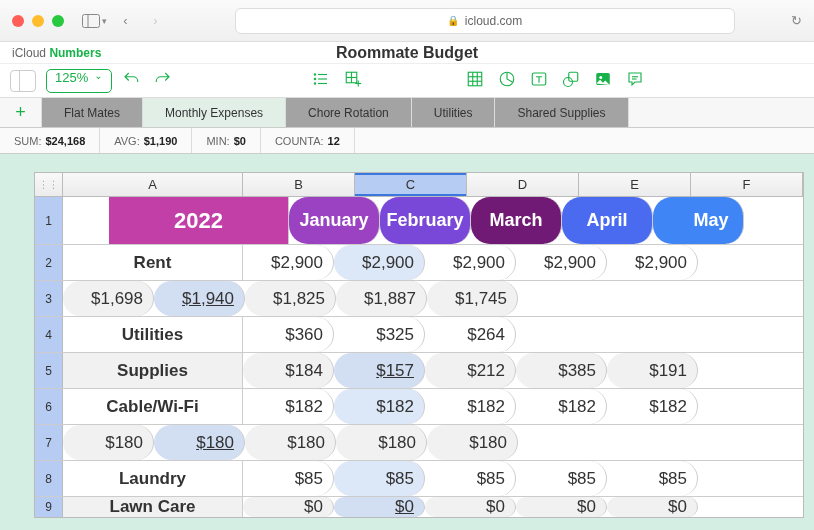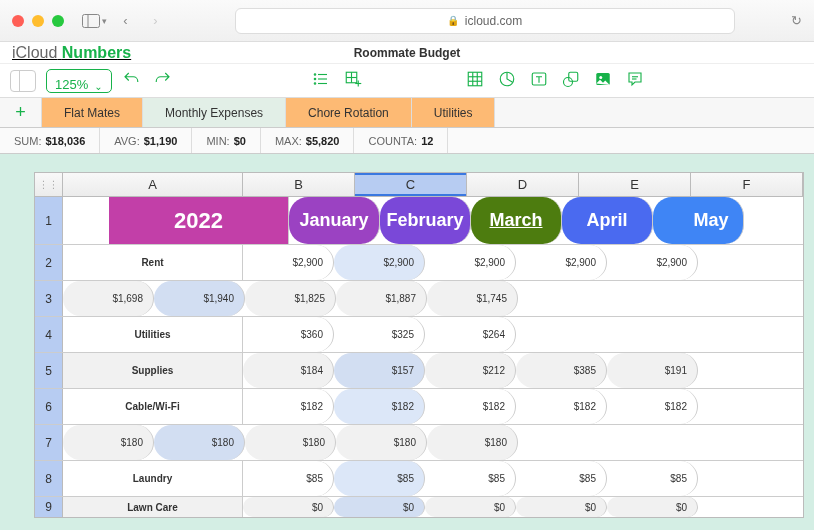--- a/index.html
+++ b/index.html
@@ -12,68 +12,68 @@
 .tl.r { background: #ff5f56; } .tl.y { background: #ffbd2e; } .tl.g { background: #27c93f; }
 .chrome-btn { width: 22px; height: 20px; display: flex; align-items: center; justify-content: center; color: #888; font-size: 13px; }
 .chrome-btn.group { width: auto; gap: 2px; }
 .addr { flex: 1; height: 26px; background: #fff; border: 1px solid #ddd; border-radius: 6px; display: flex; align-items: center; justify-content: center; font-size: 12px; color: #666; margin: 0 40px 0 60px; position: relative; }
 .addr .lock { margin-right: 5px; font-size: 10px; }
 .shield { position: absolute; left: 330px; color: #888; font-size: 14px; }
 .reload { color: #888; font-size: 13px; margin-left: 8px; }
 
 
 .app-title { height: 22px; display: flex; align-items: center; padding: 0 12px; border-bottom: 1px solid #eee; position: relative; }
-.app-brand { font-size: 16px; text-decoration: underline; }
+.app-brand { font-size: 12px; }
 .app-brand .ic { color: #666; } .app-brand .nm { color: #17b24a; font-weight: 600; }
-.doc-title { position: absolute; left: 50%; transform: translateX(-50%); font-size: 12px; font-weight: 600; color: #333; }
+.doc-title { position: absolute; left: 50%; transform: translateX(-50%); font-size: 16px; font-weight: 600; color: #333; }
 
 
 .toolbar { height: 34px; display: flex; align-items: center; padding: 0 10px; gap: 10px; border-bottom: 1px solid #ddd; }
 .sidebar-toggle { width: 26px; height: 22px; border: 1px solid #ccc; border-radius: 4px; display:flex; }
 .sidebar-toggle span { flex:1; border-right:1px solid #ccc; } .sidebar-toggle span:last-child{border:none;flex:2;}
-.zoom { height: 24px; border: 1px solid #17b24a; border-radius: 5px; padding: 0 8px; display: flex; align-items: flex-end; gap: 6px; color: #17b24a; font-size: 13px; }
+.zoom { height: 24px; border: 1px solid #17b24a; border-radius: 5px; padding: 0 8px; display: flex; align-items: flex-start; gap: 6px; color: #17b24a; font-size: 13px; }
 .zoom .chev { font-size: 10px; }
 .tb-group { display: flex; gap: 14px; }
 .tb-spacer { flex: 1; }
 .tb-icon svg { width: 18px; height: 18px; stroke: #17b24a; fill: none; stroke-width: 1.5; }
 .tb-icon.fill svg { fill: #17b24a; stroke: none; }
 
 
 .sheets { height: 30px; display: flex; border-bottom: 1px solid #ccc; background: #f7f7f7; }
 .sheet-add { width: 42px; display:flex; align-items:center; justify-content:center; color:#17b24a; font-size:18px; border-right:1px solid #ddd; }
-.sheet-tab { padding: 0 22px; display:flex; align-items:center; font-size:12px; color:#333; border-right:1px solid #ddd; background:#fdba74; }
+.sheet-tab { padding: 0 22px; display:flex; align-items:center; font-size:12px; color:#333; border-right:1px solid #ddd; background:#a3a3a3; }
 .sheet-tab.active { background: #e2efe7; }
 
 
 .stats { height: 26px; display:flex; align-items:center; border-bottom:1px solid #ccc; background:#fafafa; font-size:11px; }
 .stat { padding: 0 14px; border-right:1px solid #ddd; height:100%; display:flex; align-items:center; gap:4px; }
 .stat .lbl { color:#666; } .stat .val { font-weight:700; color:#222; }
 
 
 .sheet-area { background: #d4eee4; padding: 18px 0 0 34px; height: 376px; overflow:hidden; position:relative; }
 .grid { background:#fff; border:1px solid #bbb; display:inline-block; }
 .col-headers { display:flex; height:24px; background:linear-gradient(#f8f8f8,#ececec); border-bottom:1px solid #bbb; }
 .corner { width:28px; border-right:1px solid #bbb; display:flex; align-items:center; justify-content:center; color:#aaa; font-size:10px; }
 .ch { border-right:1px solid #bbb; display:flex; align-items:center; justify-content:center; font-size:13px; color:#333; }
 .ch.w0{width:180px;} .ch.w{width:112px;}
 .ch.sel { background:#b7ccf2; box-shadow: inset 0 -2px 0 #3a78e0, inset 0 2px 0 #3a78e0; }
 .row { display:flex; height:36px; border-bottom:1px solid #ccc; }
 .row.hdr { height:48px; }
 .rh { width:28px; background:linear-gradient(#f8f8f8,#ececec); border-right:1px solid #bbb; display:flex; align-items:center; justify-content:center; font-size:12px; color:#333; }
 .rh.sel { background:#b7ccf2; }
-.cell { border-right:1px solid #ccc; display:flex; align-items:center; padding:0 10px; font-size:10px; color:#333; }
+.cell { border-right:1px solid #ccc; display:flex; align-items:center; padding:0 10px; font-size:17px; color:#333; }
 .cell.w0{width:180px; justify-content:center; font-weight:600;} 
 .cell.w{width:91px; justify-content:flex-end; font-variant-numeric:tabular-nums;border-radius:19px;}
 .cell.colsel { background:#dce7f8; }
 .row.alt .cell { background:#f1f1f1; }
-.row.alt .cell.colsel { background:#d2def2; }
+.row.alt .cell.colsel { background:#d2def2;text-decoration:underline; }
 
 .hdr .cell { color:#fff; font-weight:700; font-size:18px; justify-content:center; }
 .hdr .cell.w0 { font-size:22px; }
-.c-year{background:#c23fa8;margin-left:46px;} .c-jan{background:#9b42c2;} .c-feb{background:#7a48d8;} .c-mar{background:#4d7c0f;text-decoration:underline;} .c-apr{background:#4a6af0;} .c-may{background:#3f85f5;padding-left:36px;}
+.c-year{background:#c23fa8;margin-left:46px;} .c-jan{background:#9b42c2;} .c-feb{background:#7a48d8;} .c-mar{background:#701a75;} .c-apr{background:#4a6af0;} .c-may{background:#3f85f5;padding-left:36px;}
 
 .row.cut { height:20px; border-bottom:none; }
 .row.cut .cell, .row.cut .rh { overflow:hidden; }
 </style>
 </head>
 <body>
 
 <div class="browser-chrome">
   <div class="traffic">
     <div class="tl r"></div>
@@ -178,38 +178,35 @@
   </div>
   <div style="width:150px;"></div>
 </div>
 
 <div class="sheets">
   <div class="sheet-add">+</div>
   <div class="sheet-tab">Flat Mates</div>
   <div class="sheet-tab active">Monthly Expenses</div>
   <div class="sheet-tab">Chore Rotation</div>
   <div class="sheet-tab">Utilities</div>
+  <div class="sheet-tab">Shared Supplies</div>
 </div>
 
 <div class="stats">
   <div class="stat">
       <span class="lbl">SUM:</span>
-      <span class="val">$18,036</span>
+      <span class="val">$24,168</span>
     </div>
   <div class="stat">
       <span class="lbl">AVG:</span>
       <span class="val">$1,190</span>
     </div>
   <div class="stat">
       <span class="lbl">MIN:</span>
       <span class="val">$0</span>
-    </div>
-  <div class="stat">
-      <span class="lbl">MAX:</span>
-      <span class="val">$5,820</span>
     </div>
   <div class="stat">
       <span class="lbl">COUNTA:</span>
       <span class="val">12</span>
     </div>
 </div>
 
 <div class="sheet-area">
   <div class="grid">
     <div class="col-headers">

